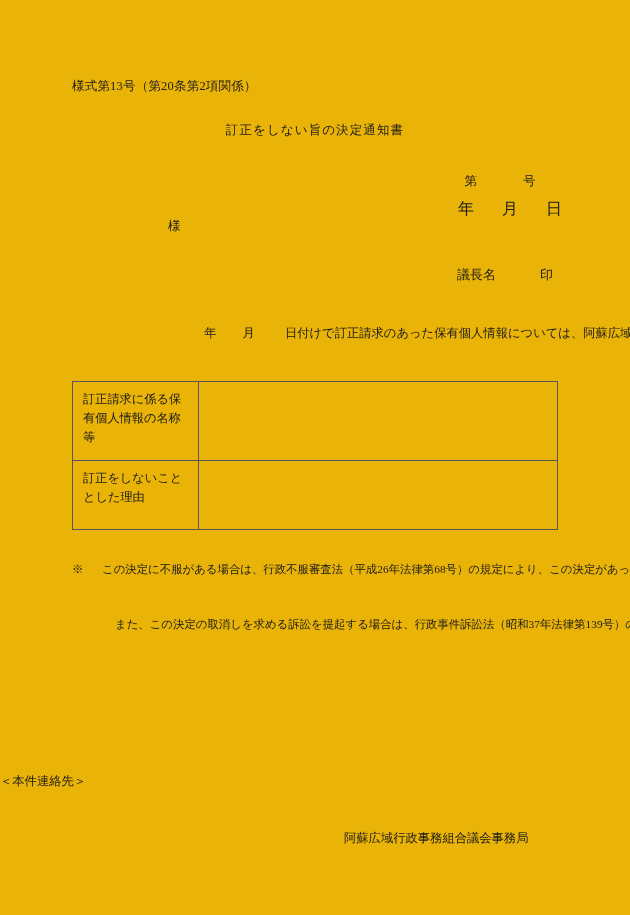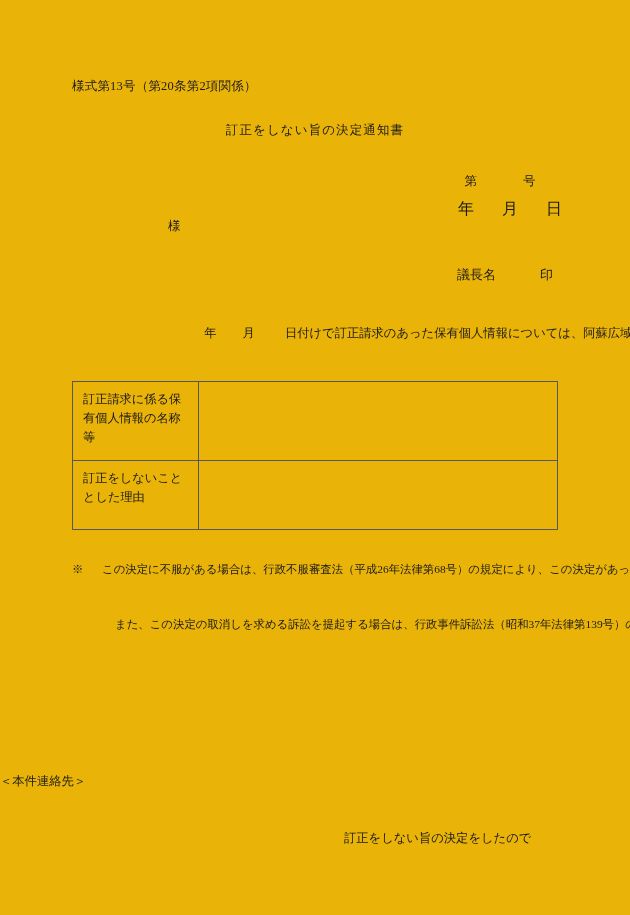--- a/index.html
+++ b/index.html
@@ -194,17 +194,17 @@
     </tbody>
   </table>
 
   <div class="abs note">
     <p class="first"><span class="mark">※</span><span>この決定に不服がある場合は、行政不服審査法（平成26年法律第68号）の規定により、この決定があったことを知った日の翌日から起算して3か月以内に、阿蘇広域行政事務組合議会議長に対して審査請求をすることができます。（なお、決定があったことを知った日の翌日から起算して3か月以内であっても、決定があった日の翌日から起算して1年を経過した場合には審査請求をすることができなくなります。）</span></p>
     <p class="second">また、この決定の取消しを求める訴訟を提起する場合は、行政事件訴訟法（昭和37年法律第139号）の規定により、この決定があったことを知った日から6か月以内に、阿蘇広域行政事務組合議会議長を相手方として、この決定の取消しを求める訴えを提起することができます。（なお、決定があったことを知った日から6か月以内であっても、決定の日から1年を経過した場合には決定の取消しの訴えを提起することができなくなります。）</p>
   </div>
 
   <div class="abs contact">
     <div class="c-head">＜本件連絡先＞</div>
-    <div class="c-org">訂正をしない旨の決定をしたので</div>
+    <div class="c-org">阿蘇広域行政事務組合議会事務局</div>
     
   </div>
 
 </div>
 
 </body></html>

